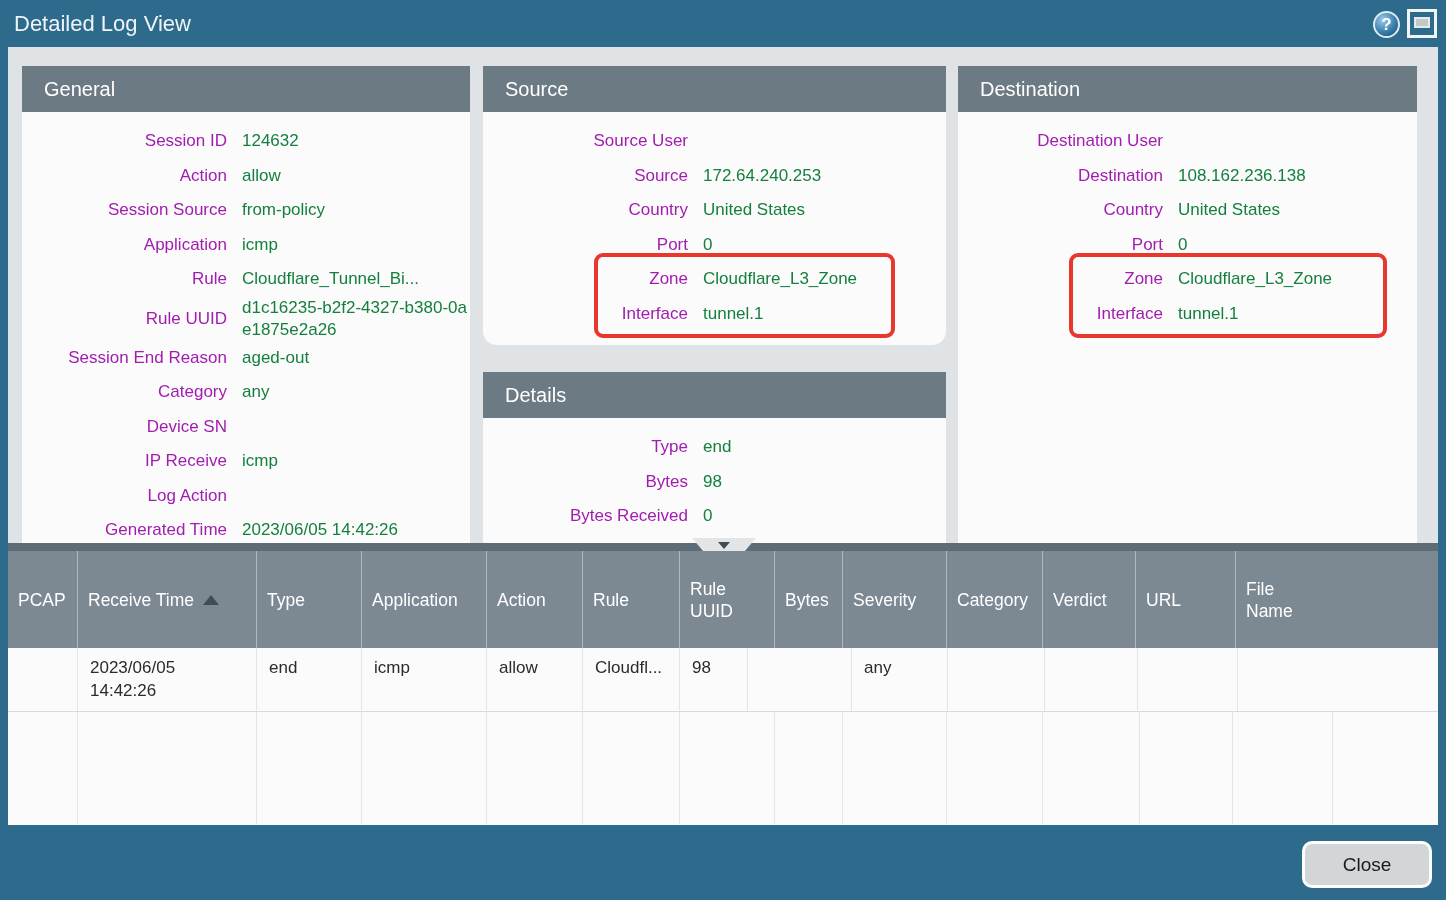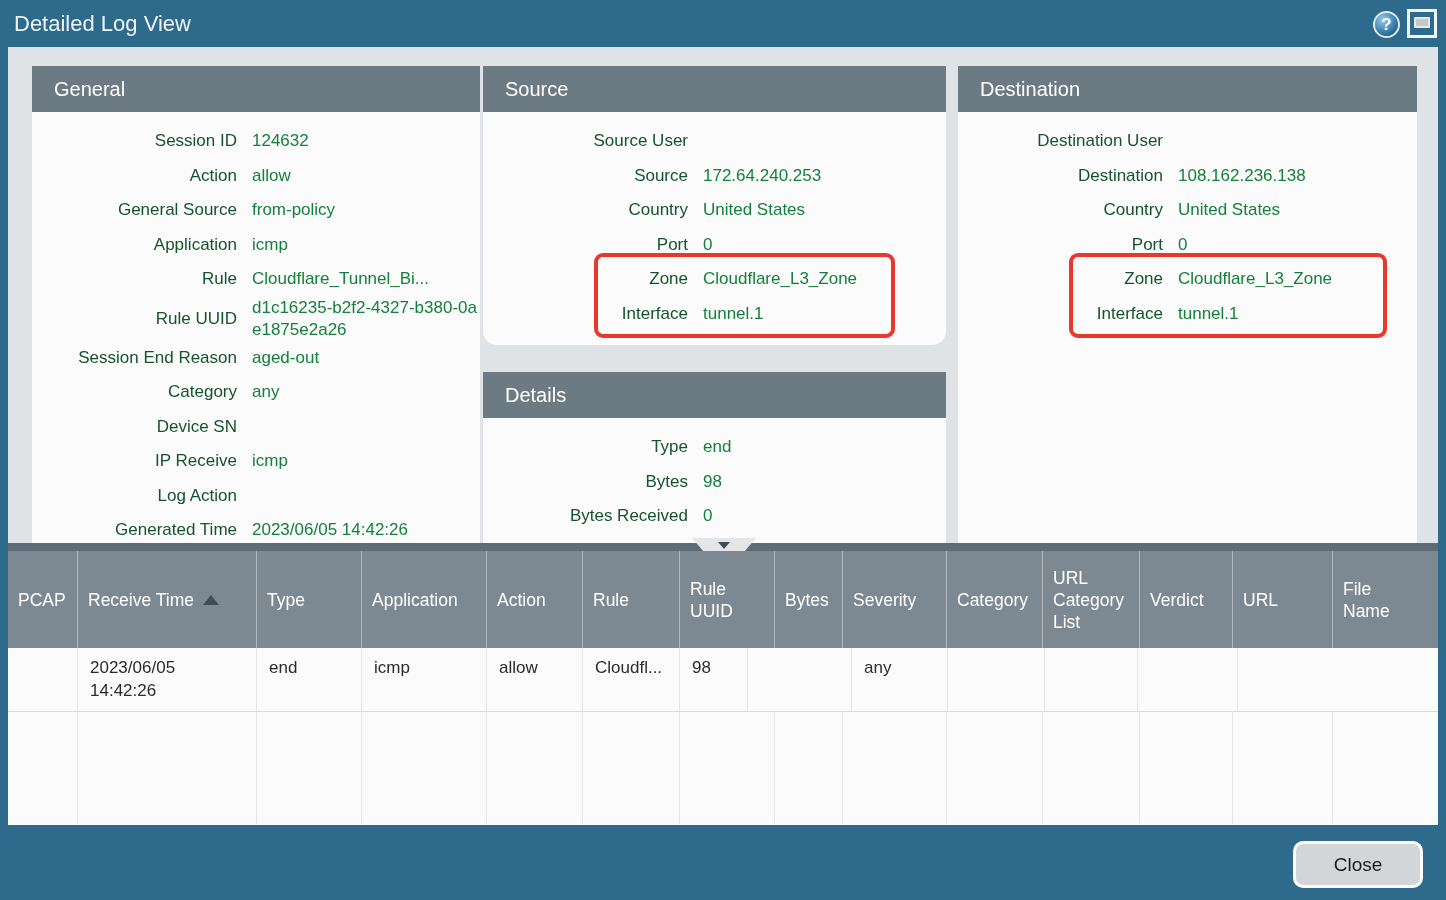--- a/index.html
+++ b/index.html
@@ -32,27 +32,27 @@
     background:#e0e3e5; overflow:hidden;
   }
   .panel { position:absolute; background:#fbfbfc; }
   .panel-header {
     height:46px; background:#6c7a84; color:#fff; font-size:20px; font-weight:400;
     display:flex; align-items:center; padding-left:22px;
   }
   .panel-body { position:relative; padding-top:12px; }
   .frow { display:flex; min-height:34.5px; align-items:center; }
   .flabel {
-    width:205px; text-align:right; color:#14532d; font-size:17px; flex-shrink:0;
+    width:205px; text-align:right; color:#a21caf; font-size:17px; flex-shrink:0;
   }
   .fvalue {
     margin-left:15px; color:#15803d; font-size:17px; line-height:22px;
     width:225px; word-break:break-all;
   }
-  .panel-general     { left:24px;  top:19px;  width:448px; height:620px; }
+  .panel-general     { left:14px;  top:19px;  width:448px; height:620px; }
   .panel-source      { left:475px; top:19px;  width:463px; height:279px;border-radius:14px; }
   .panel-details     { left:475px; top:325px; width:463px; height:620px; }
   .panel-destination { left:950px; top:19px;  width:459px; height:620px; }
 
   .red-box {
     position:absolute; border:4px solid #e8382e; border-radius:9px;
     pointer-events:none;
   }
   .panel-source .red-box      { left:111px; top:141px; width:301px; height:85px; }
   .panel-destination .red-box { left:111px; top:141px; width:318px; height:85px; }
@@ -92,21 +92,21 @@
     padding:8px 8px 0 12px; flex-shrink:0; overflow:hidden;
   }
   .c1{width:70px}.c2{width:179px}.c3{width:105px}.c4{width:125px}.c5{width:96px}
   .c6{width:97px}.c7{width:95px}.c8{width:68px}.c9{width:104px}.c10{width:96px}
   .c11{width:97px}.c12{width:93px}.c13{width:100px}.c14{width:105px; border-right:none;}
   .bcell.c2{ padding-right:62px; }
   .hcell.c14{ padding-right:48px; }
 
   
   .close-btn {
-    position:absolute; right:23px; top:841px; width:130px; height:47px;
+    position:absolute; right:14px; top:841px; width:130px; height:47px;
     background:#d3d6d9; border:3px solid #ffffff; border-radius:10px;
     font-family:"Liberation Sans", sans-serif; font-size:19px; color:#1a1a1a;
     cursor:pointer;
   }
 </style>
 </head>
 <body>
 
 <div class="titlebar">
   <span class="title">Detailed Log View</span>
@@ -125,21 +125,21 @@
     <div class="panel-body">
       <div class="frow">
           <span class="flabel">Session ID</span>
           <span class="fvalue">124632</span>
         </div>
       <div class="frow">
           <span class="flabel">Action</span>
           <span class="fvalue">allow</span>
         </div>
       <div class="frow">
-          <span class="flabel">General Source</span>
+          <span class="flabel">Session Source</span>
           <span class="fvalue">from-policy</span>
         </div>
       <div class="frow">
           <span class="flabel">Application</span>
           <span class="fvalue">icmp</span>
         </div>
       <div class="frow">
           <span class="flabel">Rule</span>
           <span class="fvalue">Cloudflare_Tunnel_Bi...</span>
         </div>
@@ -285,23 +285,20 @@
       <span>Rule UUID</span>
     </div>
   <div class="hcell c8">
       <span>Bytes</span>
     </div>
   <div class="hcell c9">
       <span>Severity</span>
     </div>
   <div class="hcell c10">
       <span>Category</span>
-    </div>
-  <div class="hcell c11">
-      <span>URL Category List</span>
     </div>
   <div class="hcell c12">
       <span>Verdict</span>
     </div>
   <div class="hcell c13">
       <span>URL</span>
     </div>
   <div class="hcell c14">
       <span>File Name</span>
     </div>

